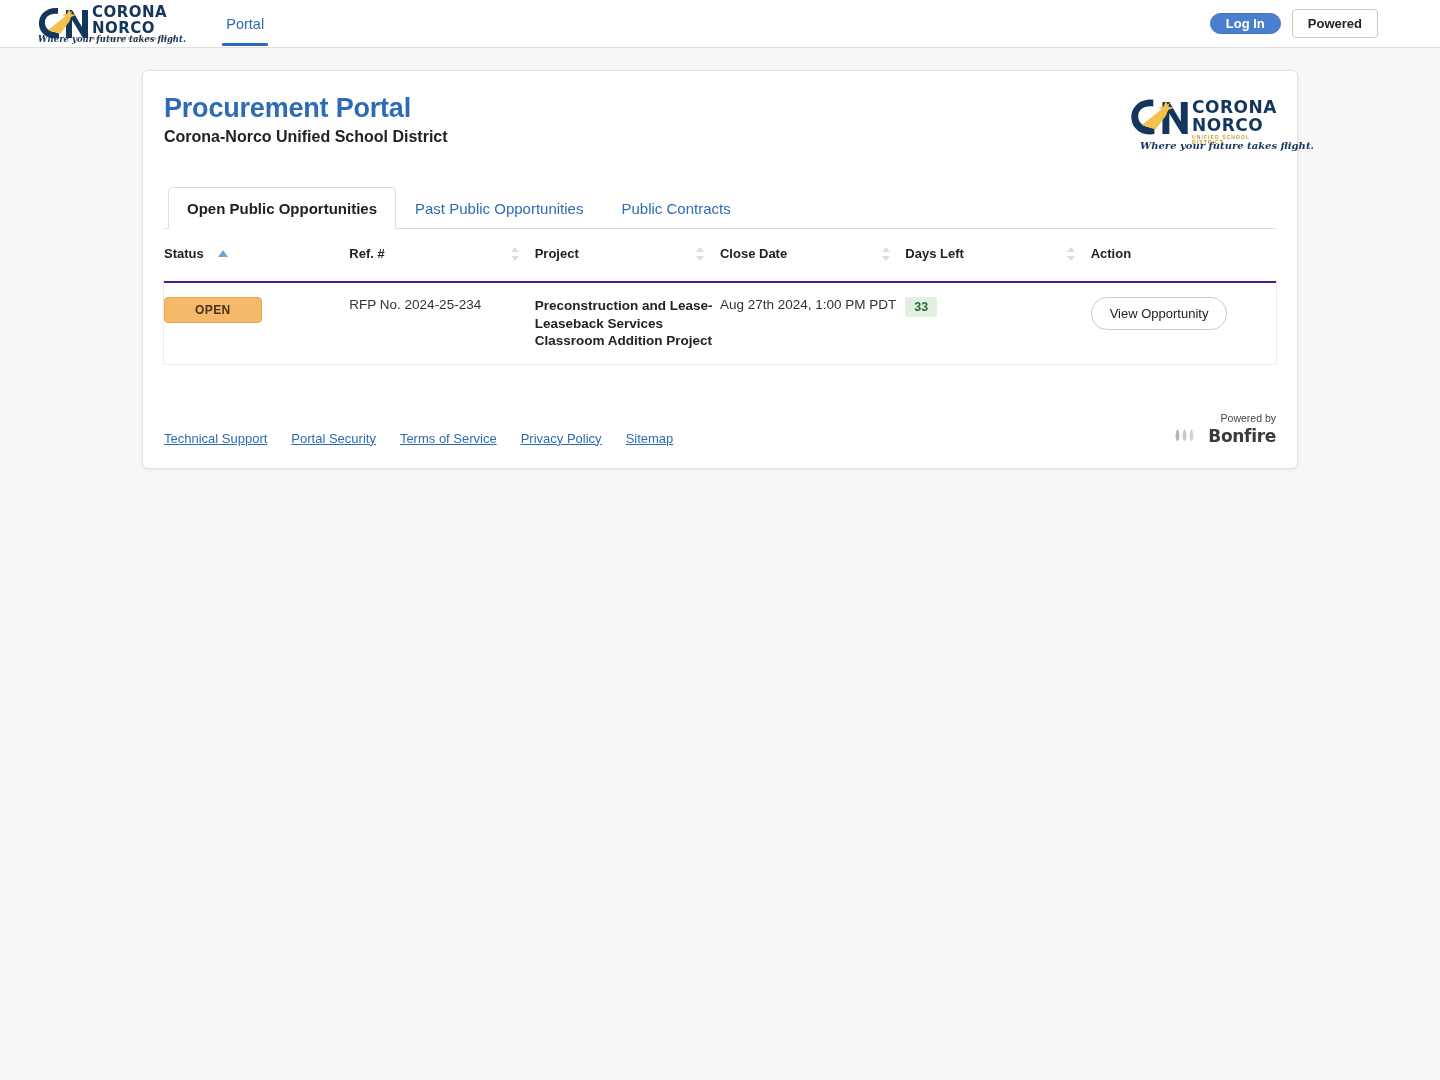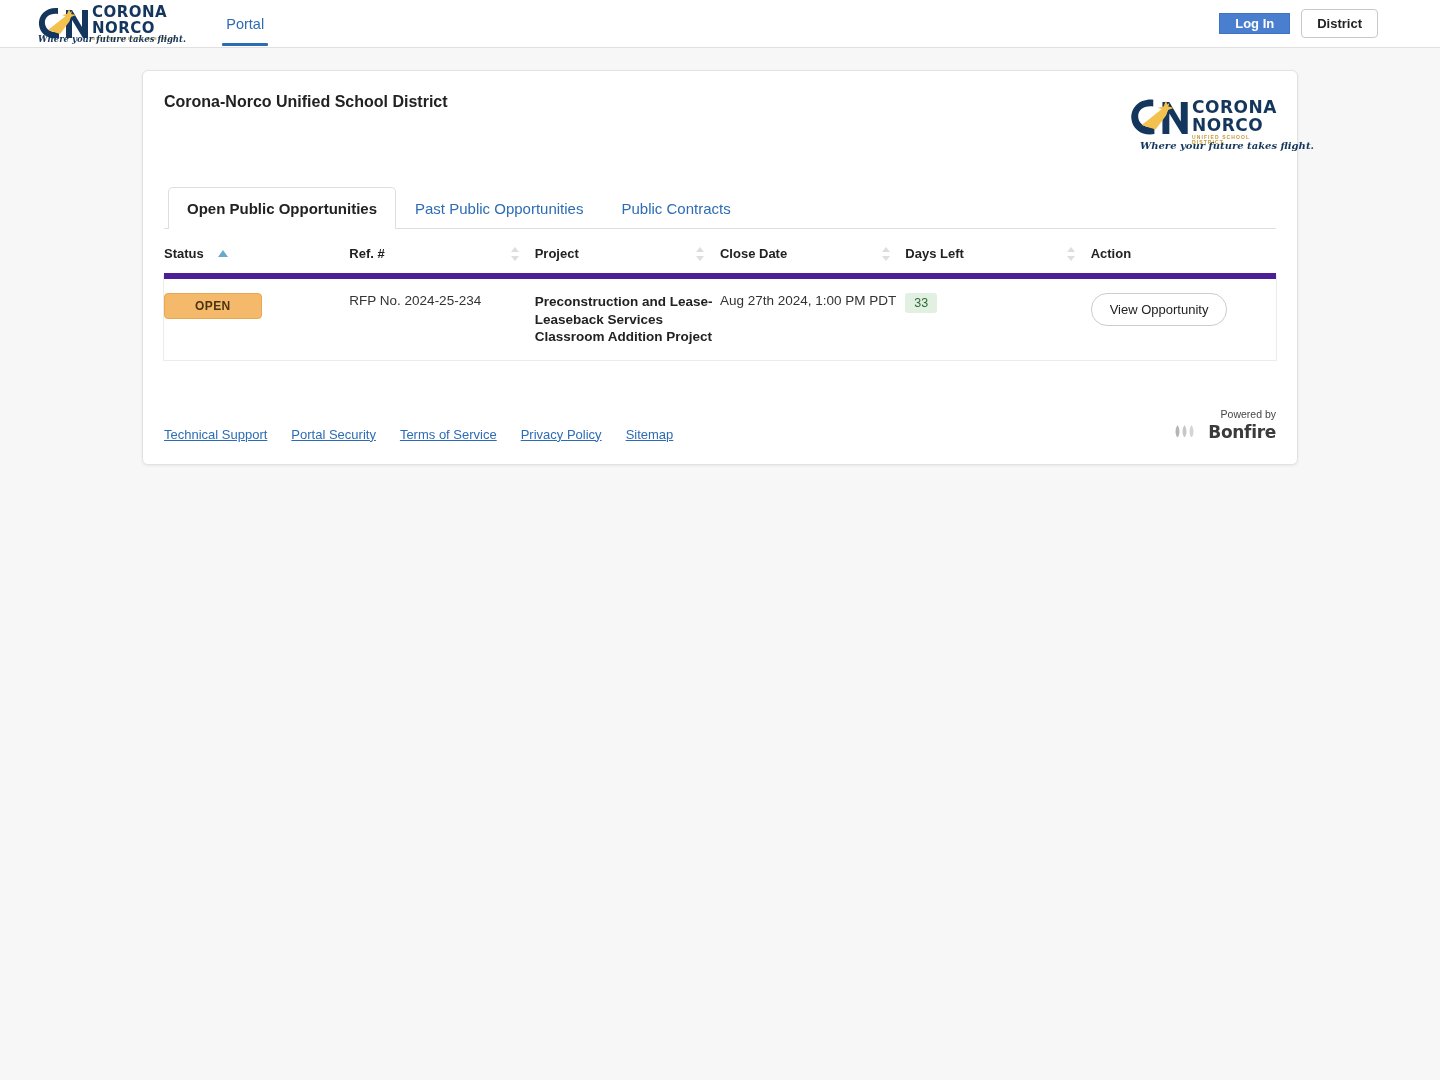--- a/index.html
+++ b/index.html
@@ -87,21 +87,21 @@
     align-items: center;
     gap: 11px;
   }
   .btn-login {
     background: #4a7fd0;
     border: 1px solid #4173c4;
     color: #fff;
     font-size: 13px;
     font-weight: bold;
     padding: 2px 15px;
-    border-radius: 0;
+    border-radius: 12px;
     cursor: pointer;
     font-family: "Liberation Sans", sans-serif;
   }
   .btn-register {
     background: #fff;
     border: 1px solid #c9c9c9;
     color: #222;
     font-size: 13px;
     font-weight: bold;
     padding: 6px 15px;
@@ -203,22 +203,22 @@
     width: 100%;
     border-collapse: collapse;
     margin-top: 9px;
     table-layout: fixed;
   }
   table.opps th {
     text-align: left;
     font-size: 13px;
     font-weight: bold;
     color: #222;
-    padding: 8px 0 12px 0;
-    border-bottom: 6px solid #4c1d95;
+    padding: 8px 0 20px 0;
+    border-bottom: 2px solid #4c1d95;
     vertical-align: middle;
     white-space: nowrap;
   }
   .th-inner { display: flex; align-items: center; }
   .sort-gap { width: 38px; flex: 0 0 auto; display: flex; justify-content: center; }
   .sort-dual {
     display: inline-block;
     width: 9px; height: 14px;
     position: relative;
     opacity: .55;
@@ -271,21 +271,21 @@
     font-weight: bold;
     color: #222;
     font-size: 13.5px;
     line-height: 1.3;
   }
   .badge-days {
     display: inline-block;
     background: #e2f0e2;
     color: #2b6b33;
     font-size: 12.5px;
-    font-weight: normal;
+    font-weight: bold;
     padding: 3px 9px;
     border-radius: 3px;
   }
   .btn-view {
     background: #fff;
     border: 1px solid #ccc;
     border-radius: 16px;
     font-size: 13px;
     color: #222;
     padding: 8px 18px;
@@ -351,28 +351,29 @@
     </div>
     <div class="logo-tag">Where your future takes flight.</div>
   </div>
 
   <div class="nav-items">
     <a href="#" class="nav-item active">Portal</a>
   </div>
 
   <div class="topbar-right">
     <button class="btn-login">Log In</button>
-    <button class="btn-register">District</button>
+    <button class="btn-register">Powered</button>
   </div>
 </div>
 
 <div class="card">
 
   <div class="card-head">
     <div>
+      <h1 class="page-title">Procurement Portal</h1>
       <p class="page-sub">Corona-Norco Unified School District</p>
     </div>
 
     <div class="card-logo">
       <div class="logo-mark">
         <svg class="mark-svg" viewBox="0 0 54 40" xmlns="http://www.w3.org/2000/svg">
           <path d="M22 4 C10 3 2 11 3 21 C4 30 13 36 23 34 L23 28 C16 29 10 26 9 20 C8 13 14 9 22 10 Z" fill="#15365c"></path>
           <path d="M30 6 L30 34 L36 34 L36 16 L47 34 L52 34 L52 6 L46 6 L46 23 L36 6 Z" fill="#15365c"></path>
           <path d="M12 26 L36 7 L33 18 L24 30 Z" fill="#f2c14e"></path>
           <path d="M33 5 L35 10 L40 11 L35 13 L33 18 L31 13 L26 11 L31 10 Z" fill="#f2c14e"></path>

